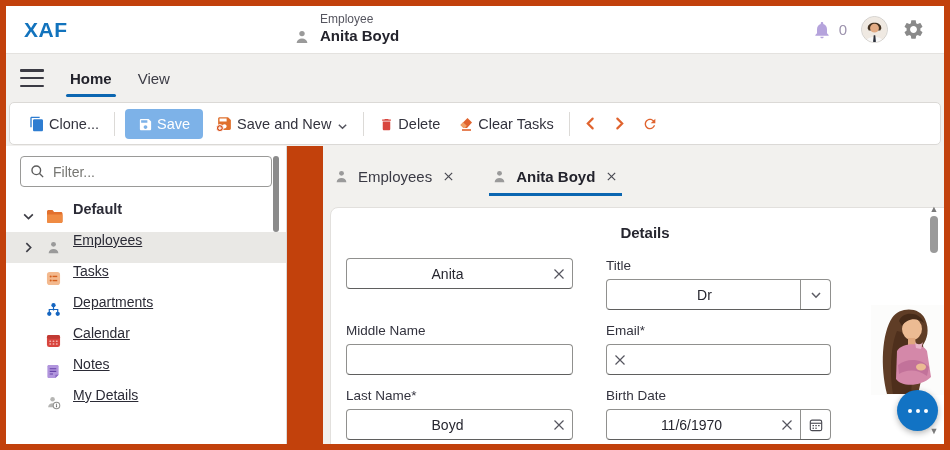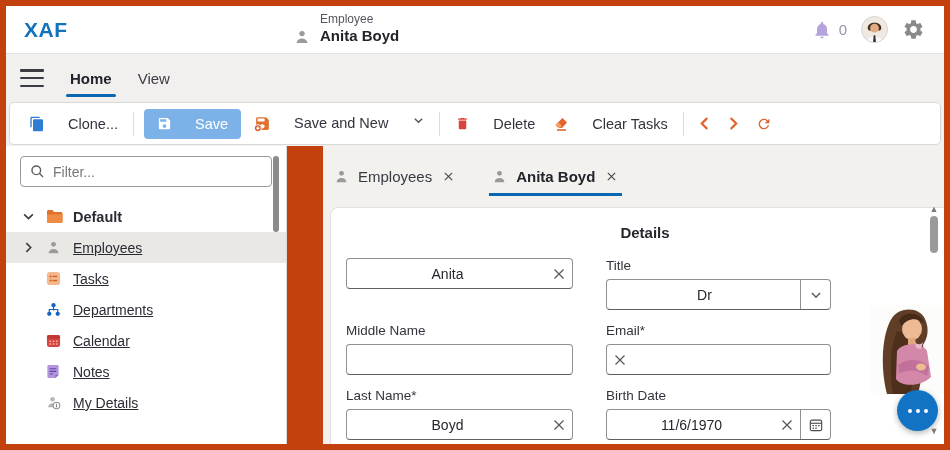--- a/index.html
+++ b/index.html
@@ -23,35 +23,35 @@
   .navband { height:48px; flex:0 0 48px; background:#f1f0ee; display:flex; align-items:center; padding:12px 14px; gap:18px; }
   .burger { width:24px; height:18px; display:flex; flex-direction:column; justify-content:space-between; cursor:pointer; margin-right:4px; }
   .burger div { height:2.5px; background:#3b3b44; border-radius:1px; }
   .navtab { height:48px; display:flex; align-items:center; padding:0 4px; font-size:15px; color:#3c3c46; position:relative; cursor:pointer; }
   .navtab.active { font-weight:bold; color:#23232c; }
   .navtab.active::after { content:""; position:absolute; left:0; right:0; bottom:5px; height:3px; background:#0b66b1; border-radius:2px; }
 
   
   .toolbar-wrap { flex:0 0 44px; background:#f1f0ee; padding:0 3px; }
   .toolbar { height:43px; background:#fff; border:1px solid #dbd9d6; border-radius:5px; display:flex; align-items:center; padding:0 10px; }
-  .tb { display:flex; align-items:flex-start; gap:23px; background:none; border:none; font-family:inherit; font-size:14.5px; color:#33333e; padding:7px 9px; border-radius:4px; cursor:pointer; white-space:nowrap; }
+  .tb { display:flex; align-items:flex-end; gap:4px; background:none; border:none; font-family:inherit; font-size:14.5px; color:#33333e; padding:7px 9px; border-radius:4px; cursor:pointer; white-space:nowrap; }
   .tb-save { background:#7db2e8; color:#fff; padding:7px 13px; margin:0 4px; }
   .tb-sep { width:1px; height:24px; background:#dcdad7; margin:0 6px; flex:0 0 1px; }
   .tb .chev { margin-left:2px; }
   .tb-nav { padding:7px 8px; }
 
   
   .content { flex:1; display:flex; min-height:0;gap:36px; }
 
   
   .sidebar { flex:0 0 281px; background:#fff; border-right:1px solid #dcdad8; position:relative; padding-top:10px; }
   .filter-box { margin:0 14px 14px 14px; height:31px; border:1px solid #9a9a98; border-radius:4px; display:flex; align-items:center; padding:0 9px; gap:8px; background:#fff; }
   .filter-box input { border:none; outline:none; flex:1; font-family:inherit; font-size:14px; color:#33333e; background:transparent; }
   .filter-box input::placeholder { color:#767672; }
-  .tree-row { height:31px; display:flex; align-items:center; padding-left:16px; gap:0; cursor:pointer; position:relative; }
+  .tree-row { height:31px; display:flex; padding-left:16px; gap:0; cursor:pointer; position:relative; }
   .tree-row .slot-exp { width:24px; display:flex; align-items:center; }
   .tree-row .slot-ico { width:27px; display:flex; align-items:center; }
   .tree-label { font-size:14px; color:#2b2b36; text-decoration:underline; }
   .tree-row.folder .tree-label { font-weight:bold; text-decoration:none; font-size:14.5px; }
   .tree-row.selected { background:#e9e8e5; }
   .sb-thumb { position:absolute; right:7px; top:10px; width:6px; height:76px; background:#8b8b8b; border-radius:3px; cursor:pointer; }
 
   
   .main { flex:1; background:#f2f1ee; position:relative; overflow:hidden; }
   .tabbar { margin:14px 0 0 8px; height:36px; display:flex; gap:30px; }

